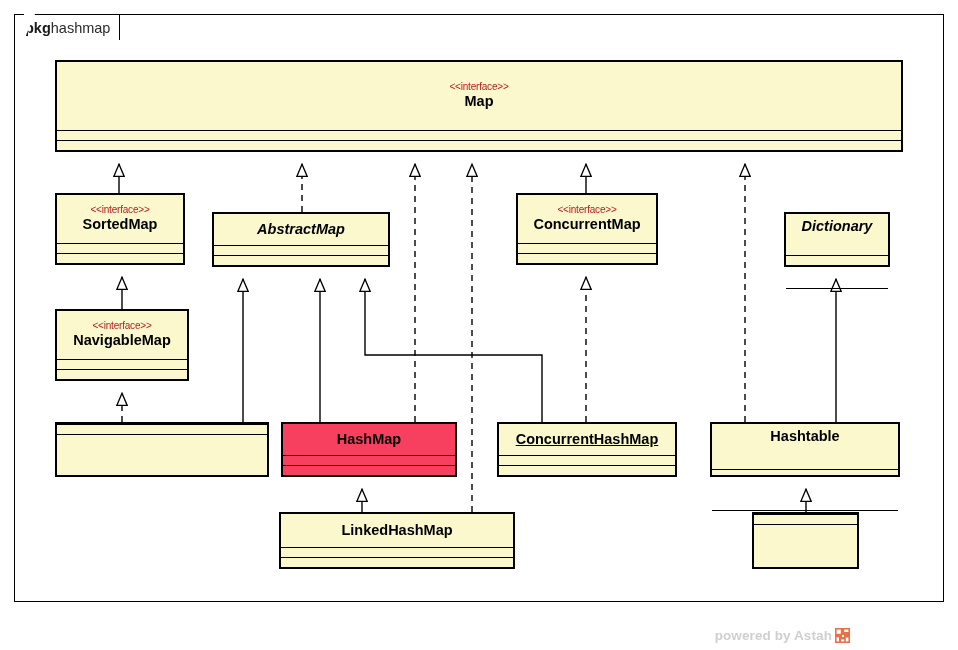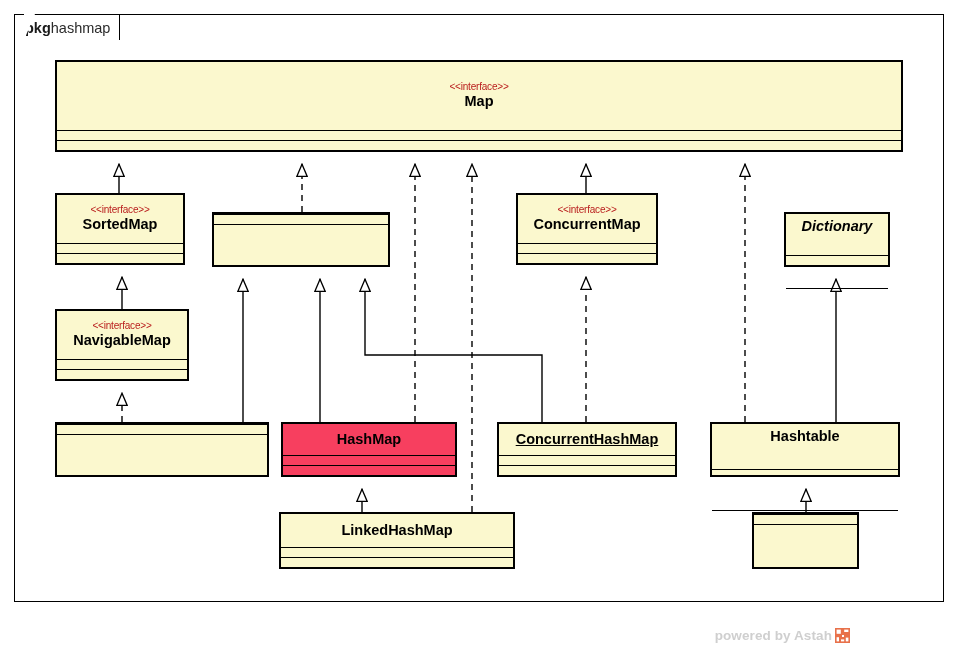--- a/index.html
+++ b/index.html
@@ -203,20 +203,23 @@
         <div class="uml-head">
           <div class="stereotype">&lt;&lt;interface&gt;&gt;</div>
           <div class="cls-name">SortedMap</div>
         </div>
         <div class="uml-sep"></div>
         <div class="uml-attr"></div>
         <div class="uml-sep"></div>
         <div class="uml-ops"></div>
       </div>
       <div class="uml-box" style="left: 212px; top: 212px; width: 178px; height: 55px;">
+        <div class="uml-head">
+          <div class="cls-name abstract">AbstractMap</div>
+        </div>
         <div class="uml-sep"></div>
         <div class="uml-attr"></div>
         <div class="uml-sep"></div>
         <div class="uml-ops"></div>
       </div>
       <div class="uml-box" style="left: 516px; top: 193px; width: 142px; height: 72px;">
         <div class="uml-head">
           <div class="stereotype">&lt;&lt;interface&gt;&gt;</div>
           <div class="cls-name">ConcurrentMap</div>
         </div>

